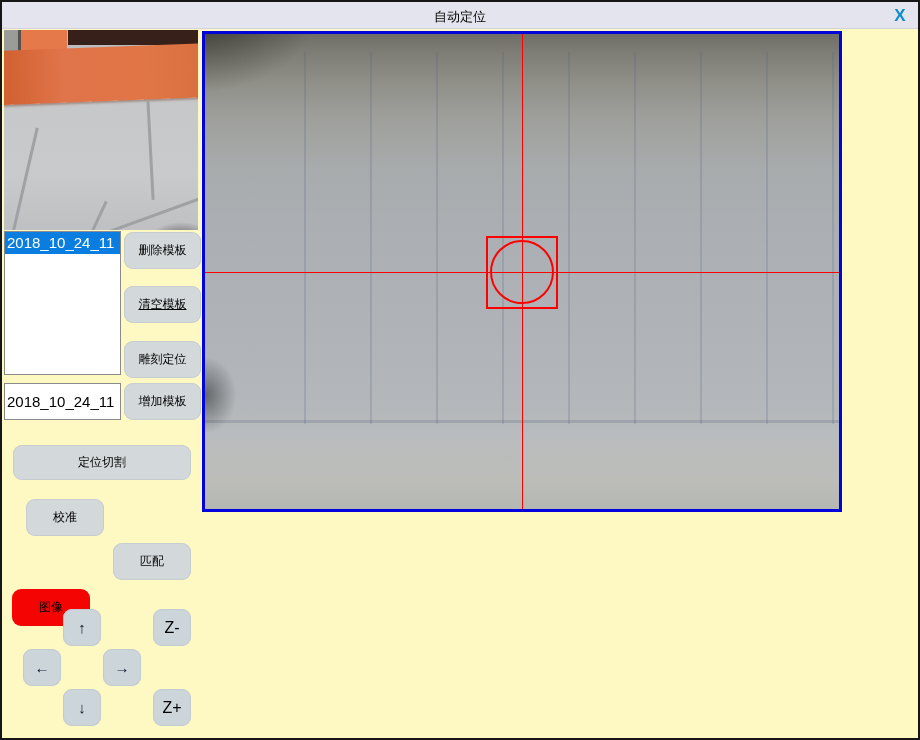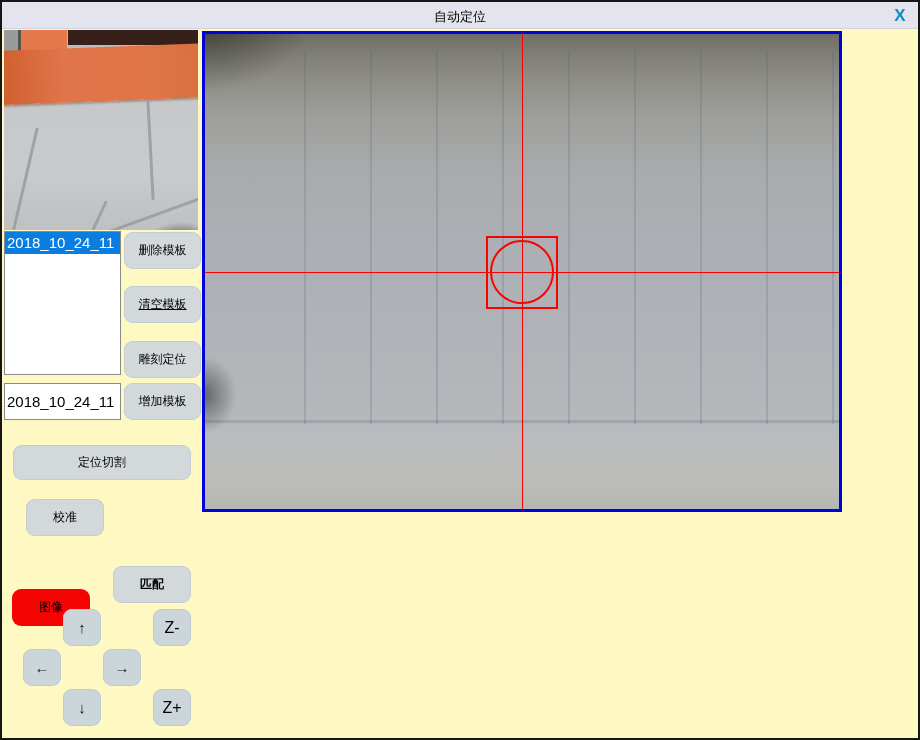--- a/index.html
+++ b/index.html
@@ -80,21 +80,21 @@
   #btn-delete  { top:230px; }
   #btn-clear   { top:284px;text-decoration:underline; }
   #btn-engrave { top:339px; }
   #btn-add     { top:381px; }
 
   #btn-cut       { left:11px;  top:443px; width:178px; height:35px; }
   #btn-calibrate { left:1px;  top:497px; width:78px;  height:37px;margin-left:23px; }
   #btn-settings  { left:111px; top:497px; width:78px;  height:37px; }
   #btn-image     { left:10px;  top:551px; width:78px;  height:37px;
                    background:#f50404; box-shadow:none;margin-top:36px; }
-  #btn-match     { left:111px; top:564px; width:78px;  height:37px;font-weight:bold; }
+  #btn-match     { left:111px; top:541px; width:78px;  height:37px; }
 
   .jog { width:38px; height:37px; background:#ccd5d9; font-size:15px; color:#14142e;
          box-shadow:inset 0 0 0 1px #c2cbcf; }
   #jog-up    { left:61px;  top:607px; }
   #jog-zm    { left:151px; top:607px; font-size:16px; color:#000; }
   #jog-left  { left:21px;  top:647px; }
   #jog-right { left:101px; top:647px; }
   #jog-down  { left:61px;  top:687px; }
   #jog-zp    { left:151px; top:687px; font-size:16px; color:#000; }
 

